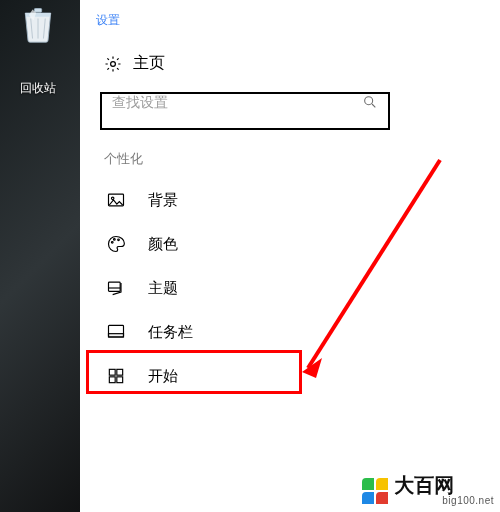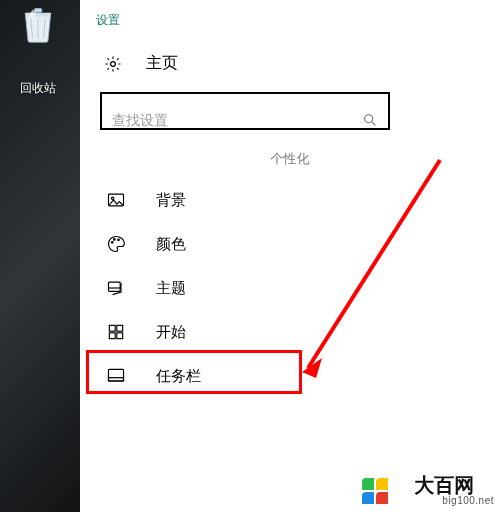--- a/index.html
+++ b/index.html
@@ -15,46 +15,46 @@
     width: 38px; height: 40px; margin: 0 auto 4px;
     display: flex; align-items: center; justify-content: center;
   }
   .bin svg { width: 38px; height: 40px; display:block; }
   .recycle .lbl { text-shadow: 0 1px 2px #000; margin-top: 36px; }
 
   .settings-window {
     position: absolute; left: 80px; top: 0; right: 0; bottom: 0;
     background: #ffffff; color: #000;
   }
-  .win-title { font-size: 12px; color: #0f766e; padding: 12px 16px 18px; }
+  .win-title { font-size: 12px; color: #3b82f6; padding: 12px 16px 18px; }
 
   .content { padding: 0 24px 0 20px; }
 
-  .home-row { display: flex; align-items: center; gap: 24px; color: #000; font-size: 16px; padding: 6px 0 12px 4px; }
+  .home-row { display: flex; align-items: center; gap: 11px; color: #000; font-size: 16px; padding: 6px 0 12px 4px; }
   .home-row .gear { width: 18px; height: 18px; display:inline-block; }
   .home-row .gear svg { width:18px; height:18px; display:block; }
 
   .search-box {
-    display: flex; align-items: flex-end;
+    display: flex; align-items: flex-start;
     border: 2px solid #000; height: 38px; padding: 0 10px;
     margin: 6px 0 20px 0;
     max-width: 290px;
   }
   .search-box input {
     border: none; outline: none; flex: 1; font-size: 14px; color: #333;
     background: transparent;
   }
   .search-box input::placeholder { color: #9d9d9d; }
   .search-box .mag { width: 16px; height: 16px; }
   .search-box .mag svg { width:16px; height:16px; display:block; }
 
-  .section-label { color: #7a7a7a; font-size: 13px; margin: 6px 0 10px 4px; text-align: center; }
+  .section-label { color: #7a7a7a; font-size: 13px; margin: 6px 0 10px 4px; }
 
   .nav-item {
-    display: flex; align-items: center; gap: 30px;
+    display: flex; align-items: center; gap: 22px;
     padding: 12px 6px; font-size: 15px; color: #000;
     position: relative;
   }
   .nav-item .ic { width: 20px; height: 20px; display: inline-flex; align-items:center; justify-content:center; }
   .nav-item .ic svg { width: 20px; height: 20px; display:block; }
 
   .active-marker {
     position: absolute; left: 80px; top: 230px; width: 4px; height: 30px; background: #0078d4;
   }
 
@@ -62,21 +62,21 @@
   .annot { position:absolute; pointer-events:none; }
   .annot-box { left: 86px; top: 350px; width: 216px; height: 44px; border: 3px solid #ff0000; }
   .annot-arrow { left: 300px; top: 150px; width: 150px; height: 240px; }
   .annot-arrow svg { width:100%; height:100%; display:block; overflow:visible; }
 
   
   .watermark { position: absolute; right: 6px; bottom: 6px; display: flex; align-items: center; gap: 6px; }
   .logo { width: 26px; height: 26px; display:grid; grid-template-columns:1fr 1fr; grid-template-rows:1fr 1fr; gap:2px; }
   .logo span { display:block; border-radius:4px 0 0 0; }
   .lg { background:#2bbd4a; } .ly{ background:#f7c200;} .lr{ background:#e23b2e;} .lb{ background:#1e88e5;}
-  .brand-text .cn { font-size: 20px; font-weight:700; color:#111; line-height:1;text-align:center; }
+  .brand-text .cn { font-size: 20px; font-weight:700; color:#111; line-height:1; }
   .brand-text .en { font-size: 10px; color:#555; letter-spacing:0.5px;margin-left:48px; }
 
   .truncate-right { overflow:hidden; }
 </style>
 </head>
 <body>
 
 <div class="stage">
   <div class="desktop"></div>
 
@@ -152,37 +152,37 @@
               <path d="M8 20l10-3V6"></path>
               <path d="M3 12h14"></path>
             </svg>
         </span>
         <span>主题</span>
       </div>
 
       <div class="nav-item">
         <span class="ic">
           <svg viewBox="0 0 24 24" fill="none" stroke="#000" stroke-width="1.4">
+              <rect x="3" y="4" width="18" height="14" rx="1"></rect>
+              <rect x="3" y="14" width="18" height="4" fill="#000" fill-opacity="0.05"></rect>
+            </svg>
+        </span>
+        <span>任务栏</span>
+      </div>
+
+      <div class="nav-item">
+        <span class="ic">
+          <svg viewBox="0 0 24 24" fill="none" stroke="#000" stroke-width="1.4">
               <rect x="4" y="4" width="7" height="7"></rect>
               <rect x="13" y="4" width="7" height="7"></rect>
               <rect x="4" y="13" width="7" height="7"></rect>
               <rect x="13" y="13" width="7" height="7"></rect>
             </svg>
         </span>
         <span>开始</span>
-      </div>
-
-      <div class="nav-item">
-        <span class="ic">
-          <svg viewBox="0 0 24 24" fill="none" stroke="#000" stroke-width="1.4">
-              <rect x="3" y="4" width="18" height="14" rx="1"></rect>
-              <rect x="3" y="14" width="18" height="4" fill="#000" fill-opacity="0.05"></rect>
-            </svg>
-        </span>
-        <span>任务栏</span>
       </div>
     </div>
 
   </div>
 
   <div class="annot annot-box"></div>
   <div class="annot annot-arrow">
     <svg viewBox="0 0 150 240">
       <defs>
         <marker id="ah" markerWidth="12" markerHeight="12" refX="2" refY="6" orient="auto">

